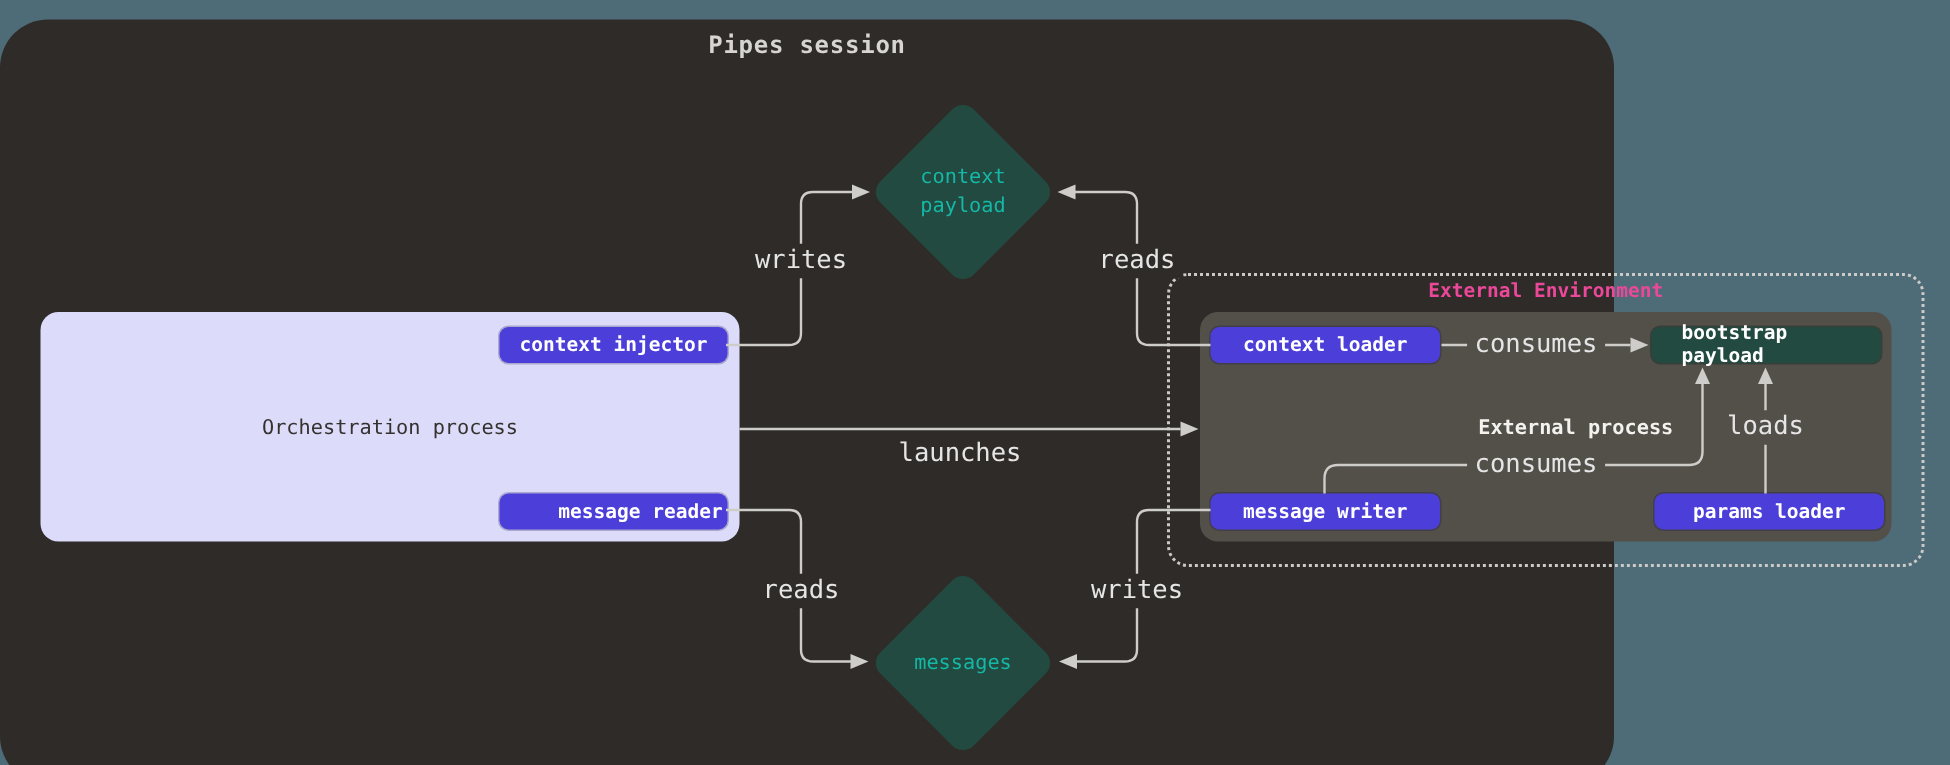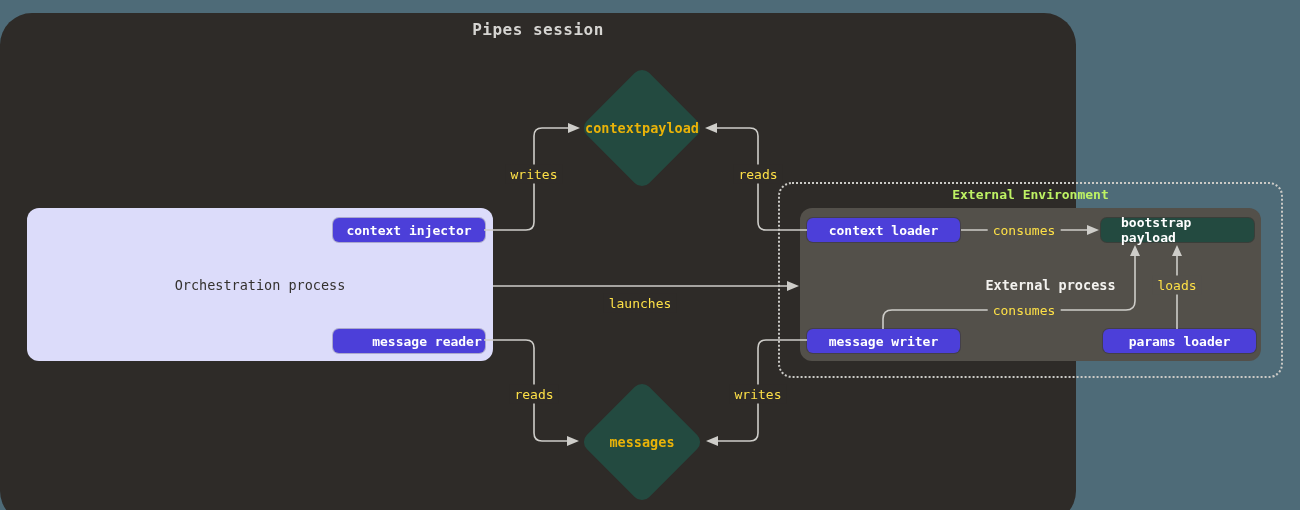--- a/index.html
+++ b/index.html
@@ -32,22 +32,22 @@
   }
   
   .diamond{
     position:absolute;width:88px;height:88px;
     background:var(--accent-green);
     border-radius:10px;
     transform:rotate(45deg);
   }
   .diamond-label{
     position:absolute;width:124px;height:124px;
-    display:flex;flex-direction:row;align-items:center;justify-content:center;
-    color:#eab308;font-size:13.5px;font-weight:bold;line-height:1.4;
+    display:flex;flex-direction:column;align-items:center;justify-content:center;
+    color:#14b8a6;font-size:13.5px;font-weight:normal;line-height:1.4;
     text-align:center;
   }
   
   .orch-box{
     position:absolute;left:27px;top:195px;width:466px;height:153px;
     background:var(--lavender);border-radius:12px;
   }
   .orch-label{
     position:absolute;inset:0;display:flex;align-items:center;justify-content:center;
     color:#34312e;font-size:13.5px;
@@ -60,38 +60,38 @@
     box-shadow:0 0 0 1px rgba(20,12,70,.25);
   }
   .pill.green{background:var(--accent-green);box-shadow:0 0 0 1px rgba(10,30,25,.35);padding-left:20px;}
   
   .env-box{
     position:absolute;left:778px;top:169px;width:505px;height:196px;
     border:2px dotted #cbcac6;border-radius:14px;
   }
   .env-label{
     position:absolute;top:3px;left:0;width:100%;text-align:center;
-    color:#bef264;font-size:13px;font-weight:bold;
+    color:#ec4899;font-size:13px;font-weight:bold;
   }
   .process-box{
     position:absolute;left:20px;top:24px;width:461px;height:153px;
     background:var(--process-gray);border-radius:12px;
   }
   .process-label{
     position:absolute;inset:0;display:flex;align-items:center;justify-content:center;
     color:#f3f2ef;font-size:13.5px;font-weight:bold;padding-left:40px;
   }
   .process-box .pill{width:153px;}
   
   svg.edges{position:absolute;left:0;top:0;width:1300px;height:510px;pointer-events:none;}
   svg.edges path{fill:none;stroke:var(--line);stroke-width:1.6px;}
   svg.edges polygon{fill:var(--line);}
   .edge-label{
     position:absolute;transform:translate(-50%,-50%);
-    color:#fde047;font-size:13px;line-height:1;
+    color:#e5e5e5;font-size:17px;line-height:1;
     padding:3px 5px;white-space:nowrap;
   }
   .edge-label.on-dark{background:var(--canvas-bg);}
   .edge-label.on-gray{background:var(--process-gray);}
 </style>
 </head>
 <body>
 
 <div class="canvas">
 

